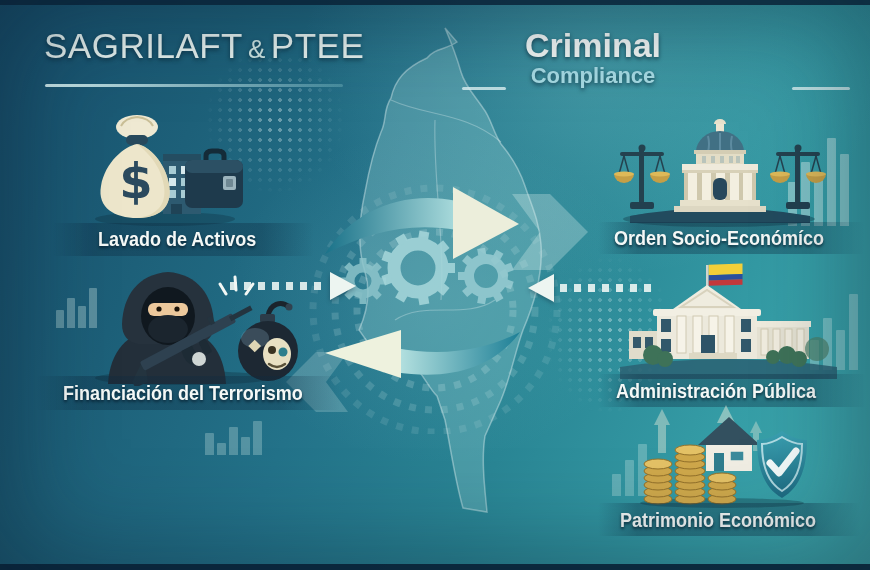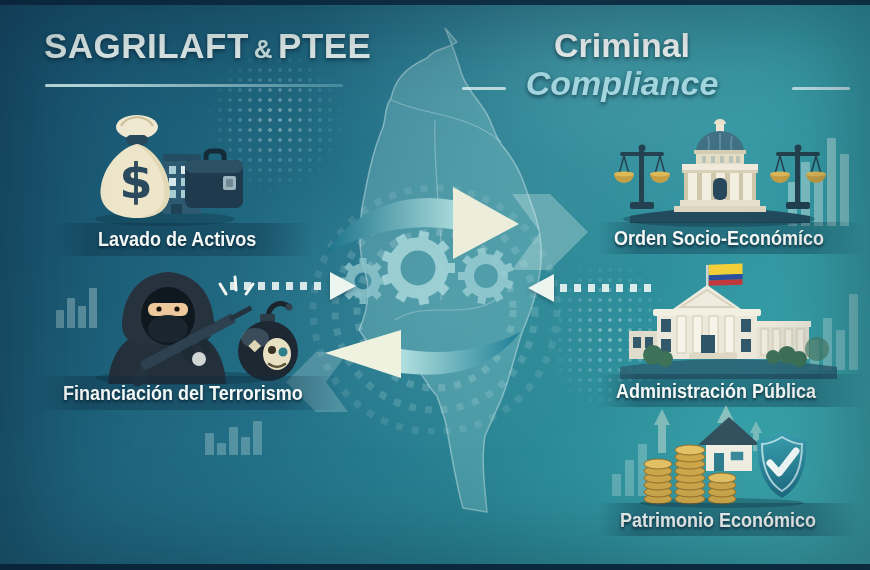--- a/index.html
+++ b/index.html
@@ -8,29 +8,29 @@
     font-family:"Liberation Sans",sans-serif;
     background:linear-gradient(112deg,#174e6b 0%,#1d6079 22%,#237289 42%,#2a8695 62%,#359da6 82%,#3fa9ad 100%);
   }
   .abs{position:absolute;}
   .glow{left:0;top:0;width:870px;height:570px;
     background:radial-gradient(420px 300px at 68% 12%, rgba(140,215,215,0.25), transparent 70%),
                radial-gradient(300px 240px at 50% 52%, rgba(150,220,220,0.14), transparent 70%);}
   .vignette{left:0;top:0;width:870px;height:570px;box-shadow:inset 0 0 95px 18px rgba(9,30,48,0.4);pointer-events:none;}
   .strip-top{left:0;top:0;width:870px;height:5px;background:rgba(10,38,60,0.85);}
   .strip-bottom{left:0;bottom:0;width:870px;height:6px;background:rgba(9,34,56,0.9);}
-  .title-left{left:44px;top:26px;width:310px;font-size:35px;font-weight:bold;color:#e8f3f0;
+  .title-left{left:44px;top:26px;width:310px;font-size:35px;font-weight:normal;color:#e8f3f0;
     letter-spacing:0.5px;text-shadow:0 2px 4px rgba(8,30,46,0.65);white-space:nowrap;}
   .title-left .amp{font-size:26px;color:#cfe6e4;padding:0 5px;}
   .underline{left:45px;top:84px;width:298px;height:3px;border-radius:2px;
     background:linear-gradient(90deg,rgba(215,242,242,0.95),rgba(150,212,216,0.3));}
-  .title-right{left:497px;top:26px;width:250px;text-align:center;font-weight:bold;
+  .title-right{left:468px;top:26px;width:250px;text-align:center;font-weight:bold;
     text-shadow:0 2px 4px rgba(8,30,46,0.65);line-height:1.12;}
   .title-right .l1{font-size:34px;color:#f4f9f7;}
-  .title-right .l2{font-size:34px;color:#a7dbe4;font-style:italic;}
+  .title-right .l2{font-size:22px;color:#a7dbe4;}
   .dash{height:3px;border-radius:2px;background:rgba(225,245,245,0.8);}
   .label{font-size:20px;font-weight:bold;color:#f4f8f6;white-space:nowrap;
     text-shadow:0 2px 3px rgba(6,26,40,0.75);transform:scaleX(0.9);transform-origin:left center;}
   .band{height:33px;border-radius:3px;
     background:linear-gradient(90deg,rgba(13,42,64,0) 0%,rgba(13,42,64,0.34) 15%,rgba(13,42,64,0.34) 80%,rgba(13,42,64,0) 100%);}
   .cambio{left:355px;top:286px;width:165px;text-align:center;font-size:37px;font-weight:bold;color:#f6fbf8;
     text-shadow:0 3px 5px rgba(5,25,40,0.6);}
   .dotted-line{height:8px;background:repeating-linear-gradient(90deg,rgba(240,248,245,0.88) 0 7px,transparent 7px 14px);}
   .tri-r{width:0;height:0;border-top:14px solid transparent;border-bottom:14px solid transparent;border-left:26px solid #edf5f1;filter:drop-shadow(0 2px 2px rgba(8,30,46,0.35));}
   .tri-l{width:0;height:0;border-top:14px solid transparent;border-bottom:14px solid transparent;border-right:26px solid #edf5f1;filter:drop-shadow(0 2px 2px rgba(8,30,46,0.35));}

